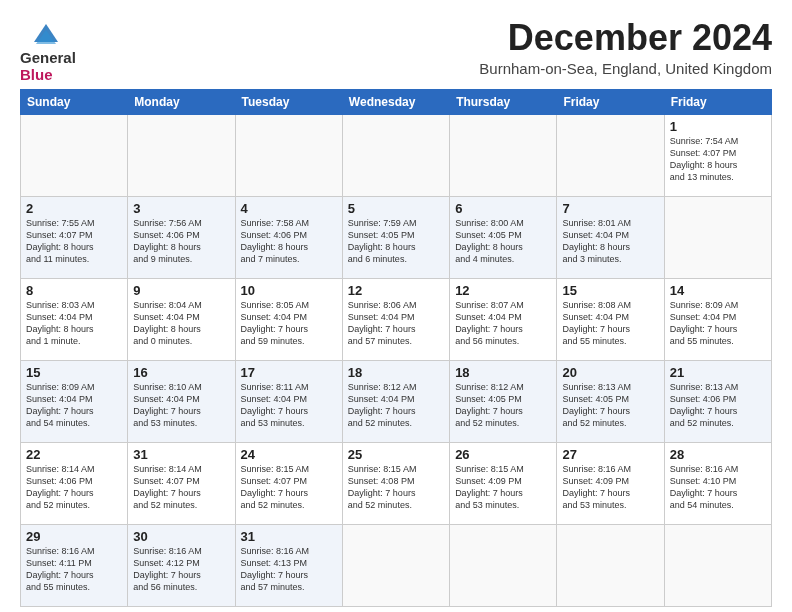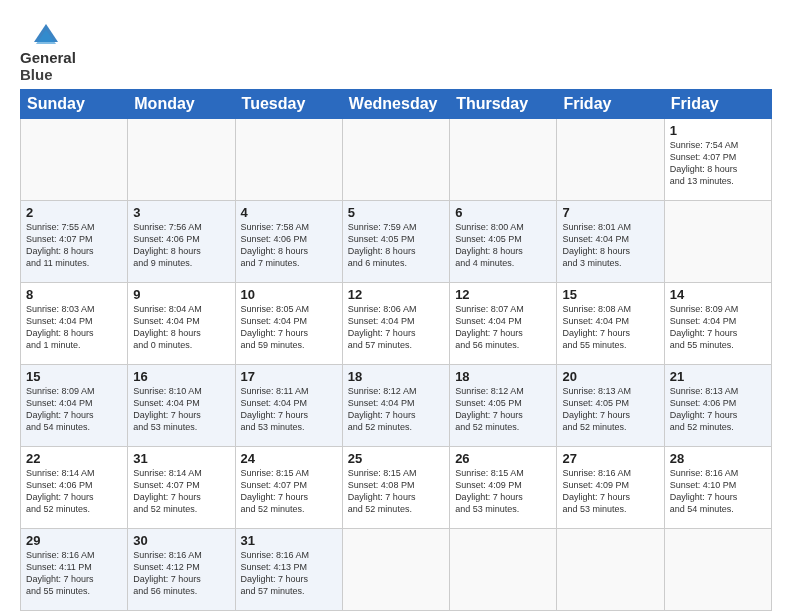--- a/index.html
+++ b/index.html
@@ -34,21 +34,21 @@
       line-height: 1.1;
     }
     .logo-general {
       font-size: 15px;
       font-weight: bold;
       color: #333;
     }
     .logo-blue {
       font-size: 15px;
       font-weight: bold;
-      color: #404040;
+      color: #be185d;
     }
     .logo-icon {
       width: 28px;
       height: 28px;
       margin-right: 4px;
     }
     .title-block {
       text-align: right;
     }
     .month-title {
@@ -63,21 +63,21 @@
       margin-top: 2px;
     }
     .calendar-table {
       width: 100%;
       border-collapse: collapse;
       table-layout: fixed;
     }
     .calendar-table th {
       background: #2b6abf;
       color: #fff;
-      font-size: 16px;
+      font-size: 12px;
       font-weight: bold;
       text-align: left;
       padding: 5px 6px;
       border: 1px solid #2b6abf;
     }
     .calendar-table td {
       border: 1px solid #ccc;
       vertical-align: top;
       padding: 4px 5px;
       font-size: 9.5px;
@@ -112,20 +112,24 @@
     <div class="logo">
       <svg class="logo-icon" viewBox="0 0 28 28">
         <polygon points="14,2 26,20 2,20" fill="#1a6fba" opacity="0.85"></polygon>
         <polygon points="14,8 24,22 4,22" fill="#2b8fd4" opacity="0.6"></polygon>
       </svg>
       <div class="logo-text">
         <span class="logo-general">General</span>
         <span class="logo-blue">Blue</span>
       </div>
     </div>
+    <div class="title-block">
+      <div class="month-title">December 2024</div>
+      <div class="location-subtitle">Burnham-on-Sea, England, United Kingdom</div>
+    </div>
   </div>
 
   <table class="calendar-table">
     <thead>
       <tr>
         <th>Sunday</th>
         <th>Monday</th>
         <th>Tuesday</th>
         <th>Wednesday</th>
         <th>Thursday</th>

